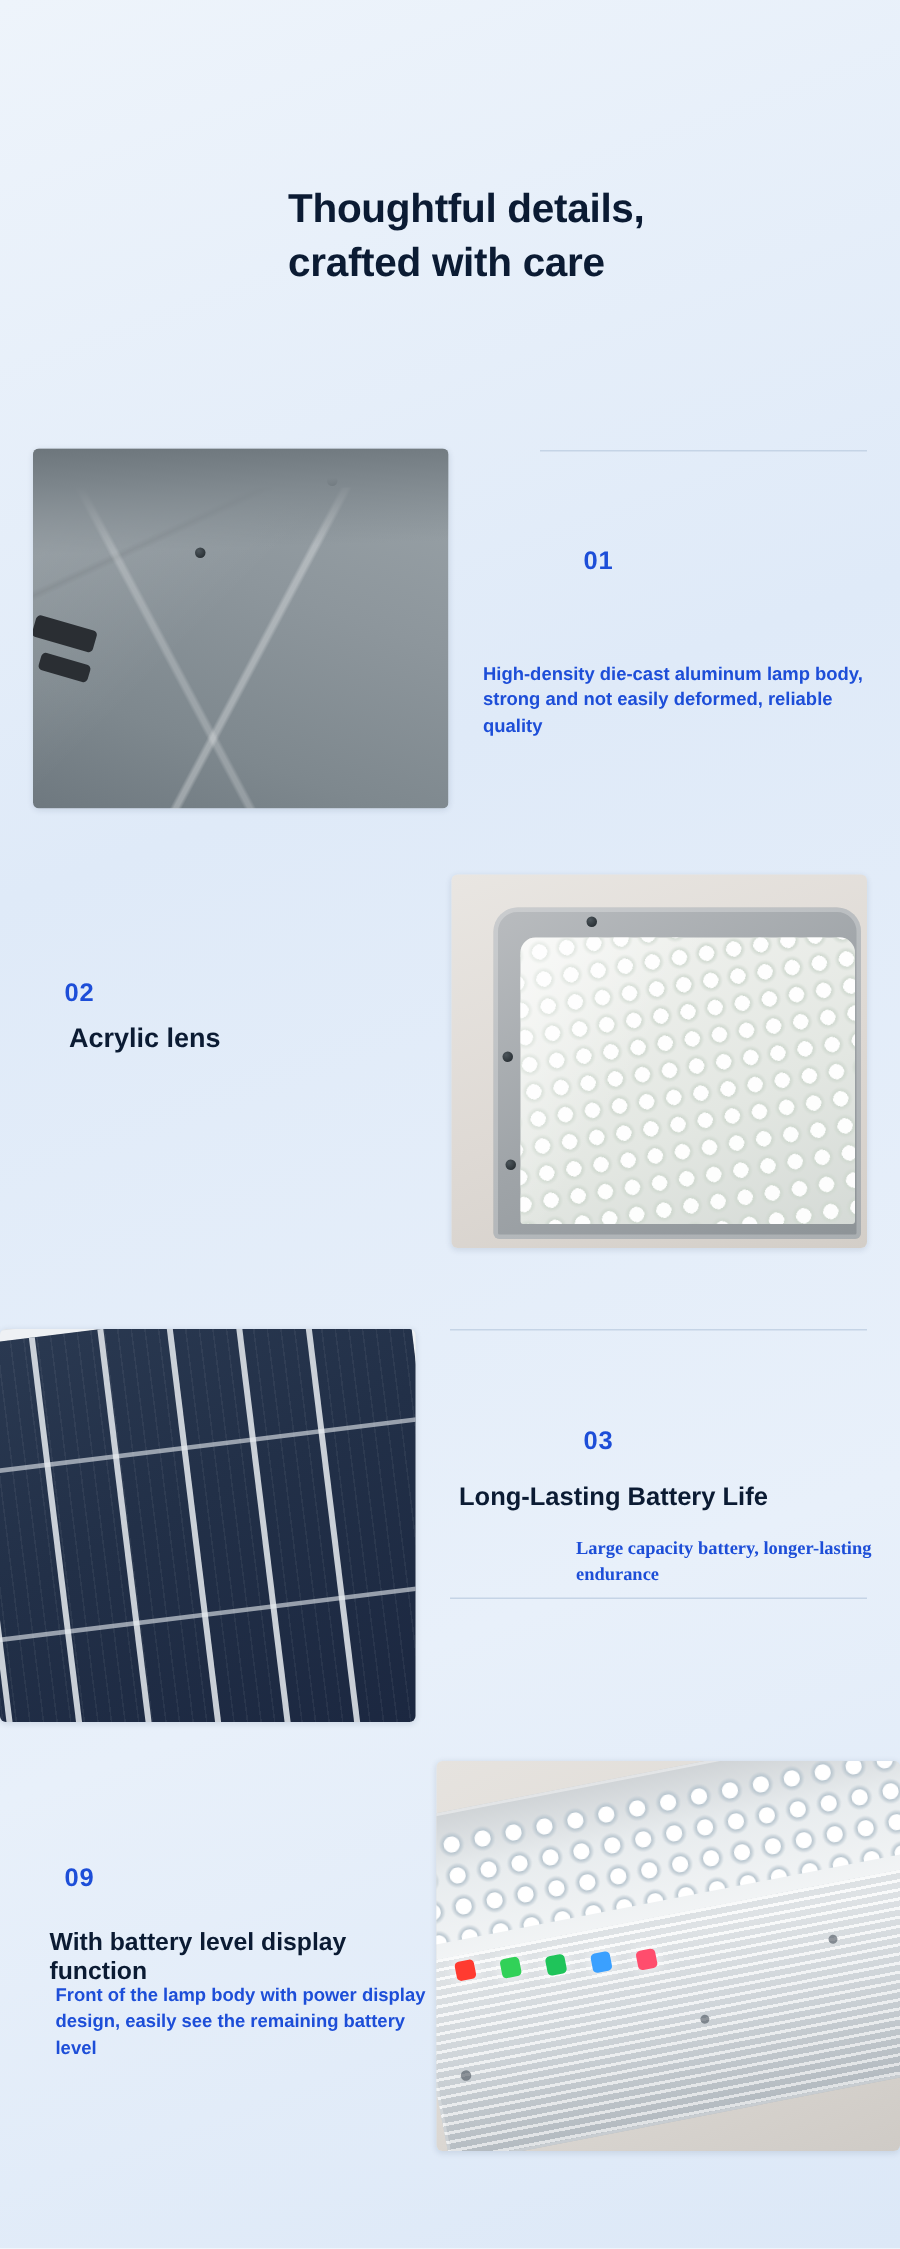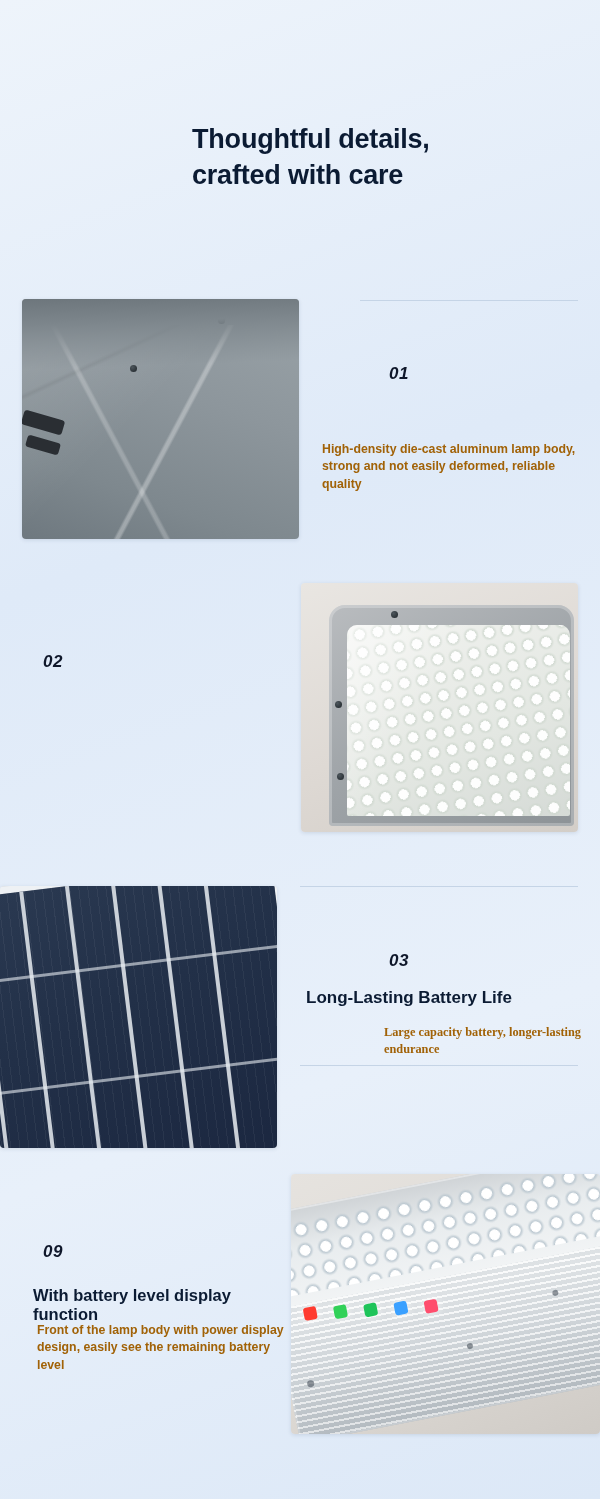--- a/index.html
+++ b/index.html
@@ -40,39 +40,38 @@
   .photo {
     position: absolute;
     border-radius: 4px;
     overflow: hidden;
     box-shadow: 0 1px 4px rgba(20, 40, 70, 0.12);
   }
 
   .num {
     position: absolute;
     font-size: 17px;
-    font-style: italic;
-    font-weight: 700;
-    color: #0f172a;
+    font-weight: 700;
+    color: #1d4ed8;
     letter-spacing: 0.5px;
   }
 
   .title {
     position: absolute;
     font-size: 16.5px;
     font-weight: 700;
     color: #0b1b33;
   }
 
   .desc {
     position: absolute;
     font-size: 12.3px;
     line-height: 1.42;
     font-weight: 700;
-    color: #a16207;
+    color: #1d4ed8;
   }
 
   .rule {
     position: absolute;
     height: 1px;
     background: #c5d4e6;
   }
 
   
   .img01 {
@@ -234,20 +233,21 @@
         <div class="leds"></div>
         <div class="lens-glare"></div>
       </div>
       <div class="scr" style="left:6px; top:96px;"></div>
       <div class="scr" style="left:8px; top:168px;"></div>
       <div class="scr" style="left:62px; top:6px;"></div>
     </div>
   </div>
 
   <div class="num" style="left:43px; top:652px;">02</div>
+  <div class="title" style="left:46px; top:682px; width:240px; font-size:18px;">Acrylic lens</div>
 
   <div class="photo img03">
     <div class="panel">
       <div class="panel-tex"></div>
       <div class="bus" style="left:30px;"></div>
       <div class="bus" style="left:76px;"></div>
       <div class="bus" style="left:122px;"></div>
       <div class="bus" style="left:168px;"></div>
       <div class="bus" style="left:214px;"></div>
       <div class="bus" style="left:260px;"></div>

